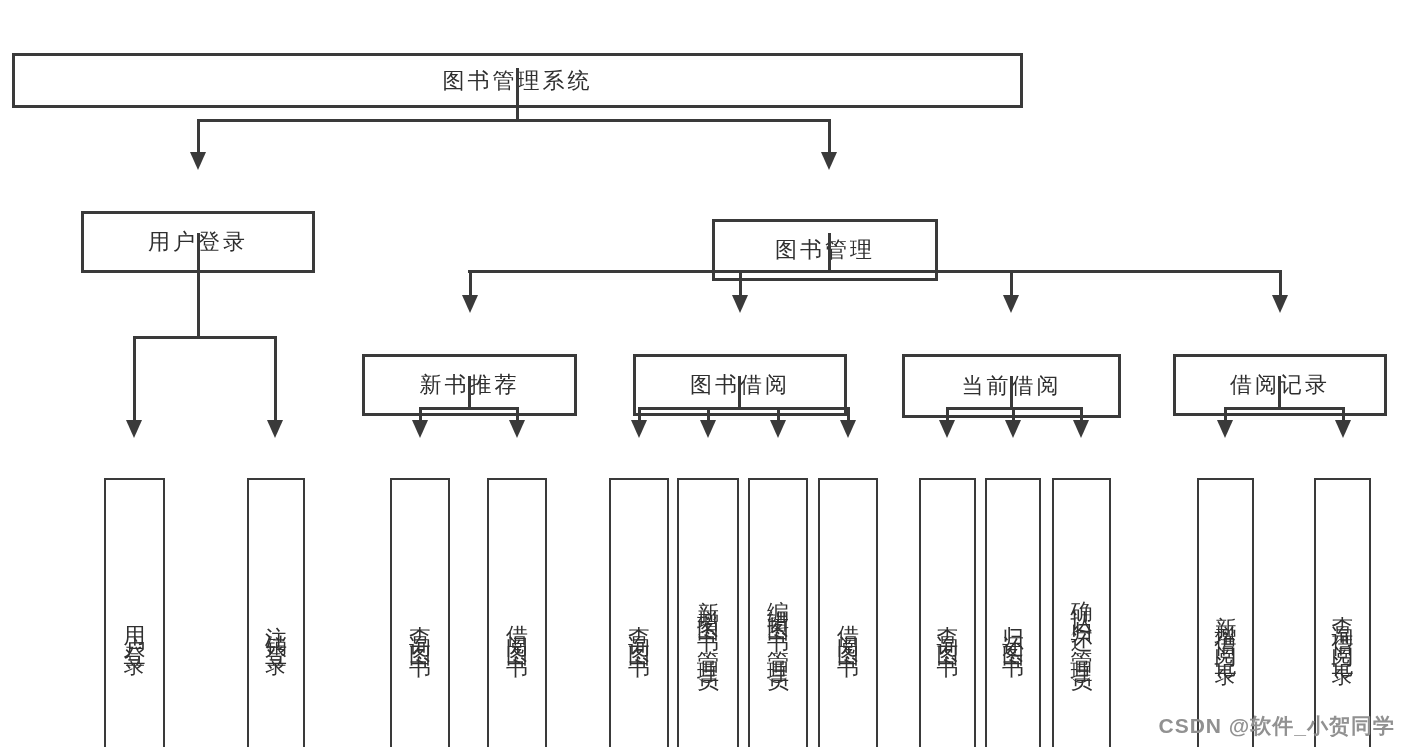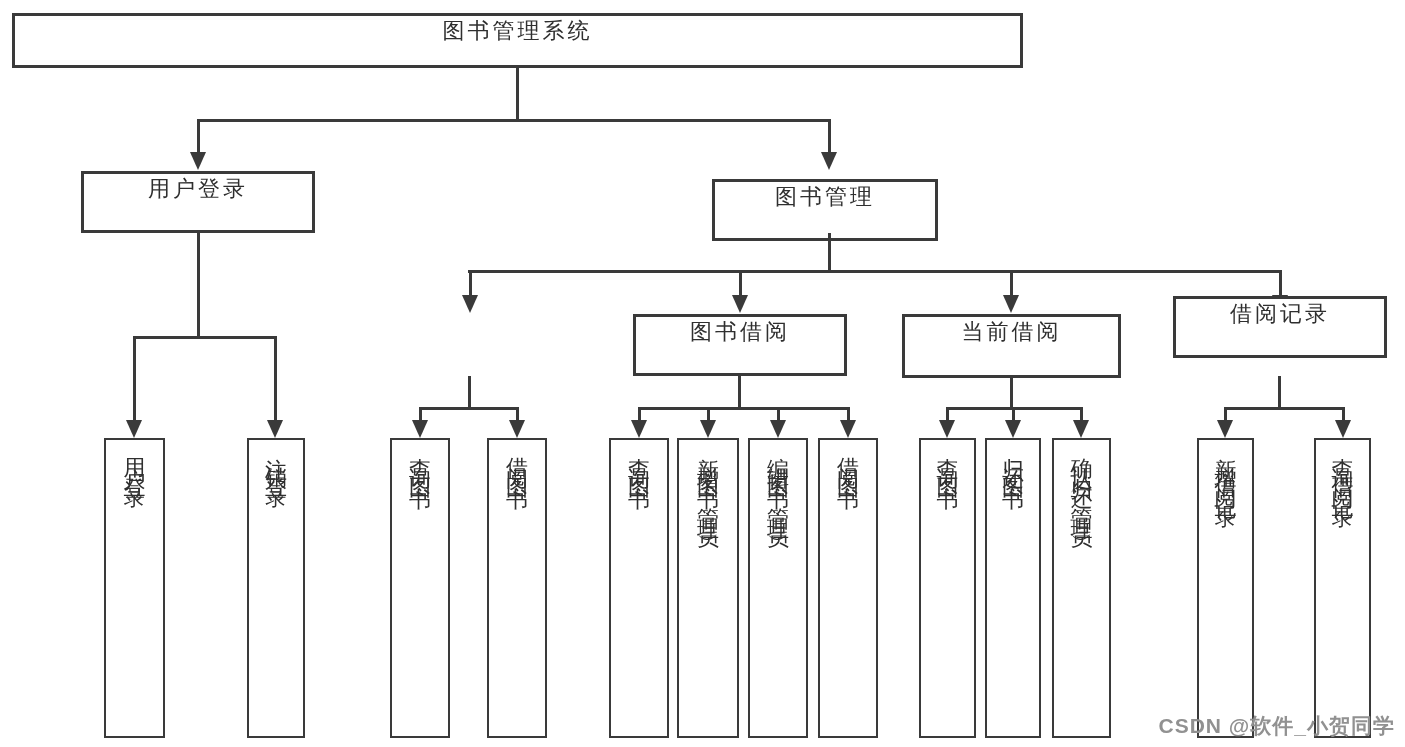--- a/index.html
+++ b/index.html
@@ -2,22 +2,23 @@
 <html><head>
 <meta charset="utf-8">
 <style>
   html,body{margin:0;padding:0;background:#ffffff;}
   #canvas{
     position:relative;width:1405px;height:747px;background:#ffffff;
     font-family:"Liberation Sans",sans-serif;overflow:hidden;
   }
   .box{
     position:absolute;box-sizing:border-box;background:#ffffff;
-    border:3px solid #3a3a3a;display:flex;align-items:flex-start;justify-content:center;
+    border:3px solid #3a3a3a;display:flex;align-items:center;justify-content:center;
     color:#2f2f2f;
+    margin-top:40px;
   }
   .leaf{border-width:2px;}
   .hbox .lbl{font-size:22px;letter-spacing:3px;white-space:nowrap;}
   .vbox .lbl{
     writing-mode:vertical-rl;text-orientation:mixed;
     font-size:22px;letter-spacing:10px;line-height:1;
   }
   .vline{position:absolute;width:3px;background:#3a3a3a;}
   .hline{position:absolute;height:3px;background:#3a3a3a;}
   .arrow{
@@ -64,27 +65,30 @@
   <div class="hline" style="left:468px;top:270px;width:814px"></div>
   <div class="vline" style="left:469px;top:270px;height:28px"></div>
   <div class="arrow" style="left:462px;top:295px"></div>
   <div class="vline" style="left:739px;top:270px;height:28px"></div>
   <div class="arrow" style="left:732px;top:295px"></div>
   <div class="vline" style="left:1010px;top:270px;height:28px"></div>
   <div class="arrow" style="left:1003px;top:295px"></div>
   <div class="vline" style="left:1279px;top:270px;height:28px"></div>
   <div class="arrow" style="left:1272px;top:295px"></div>
 
+  <div class="box hbox" style="left:362px;top:314px;width:215px;height:62px">
+    <span class="lbl">新书推荐</span>
+  </div>
   <div class="box hbox" style="left:633px;top:314px;width:214px;height:62px">
     <span class="lbl">图书借阅</span>
   </div>
   <div class="box hbox" style="left:902px;top:314px;width:219px;height:64px">
     <span class="lbl">当前借阅</span>
   </div>
-  <div class="box hbox" style="left:1173px;top:296px;width:214px;height:62px">
+  <div class="box hbox" style="left:1173px;top:314px;width:214px;height:62px">
     <span class="lbl">借阅记录</span>
   </div>
 
   <div class="vline" style="left:468px;top:376px;height:33px"></div>
   <div class="hline" style="left:419px;top:407px;width:99px"></div>
   <div class="vline" style="left:419px;top:407px;height:15px"></div>
   <div class="arrow" style="left:412px;top:420px"></div>
   <div class="vline" style="left:516px;top:407px;height:15px"></div>
   <div class="arrow" style="left:509px;top:420px"></div>
 

